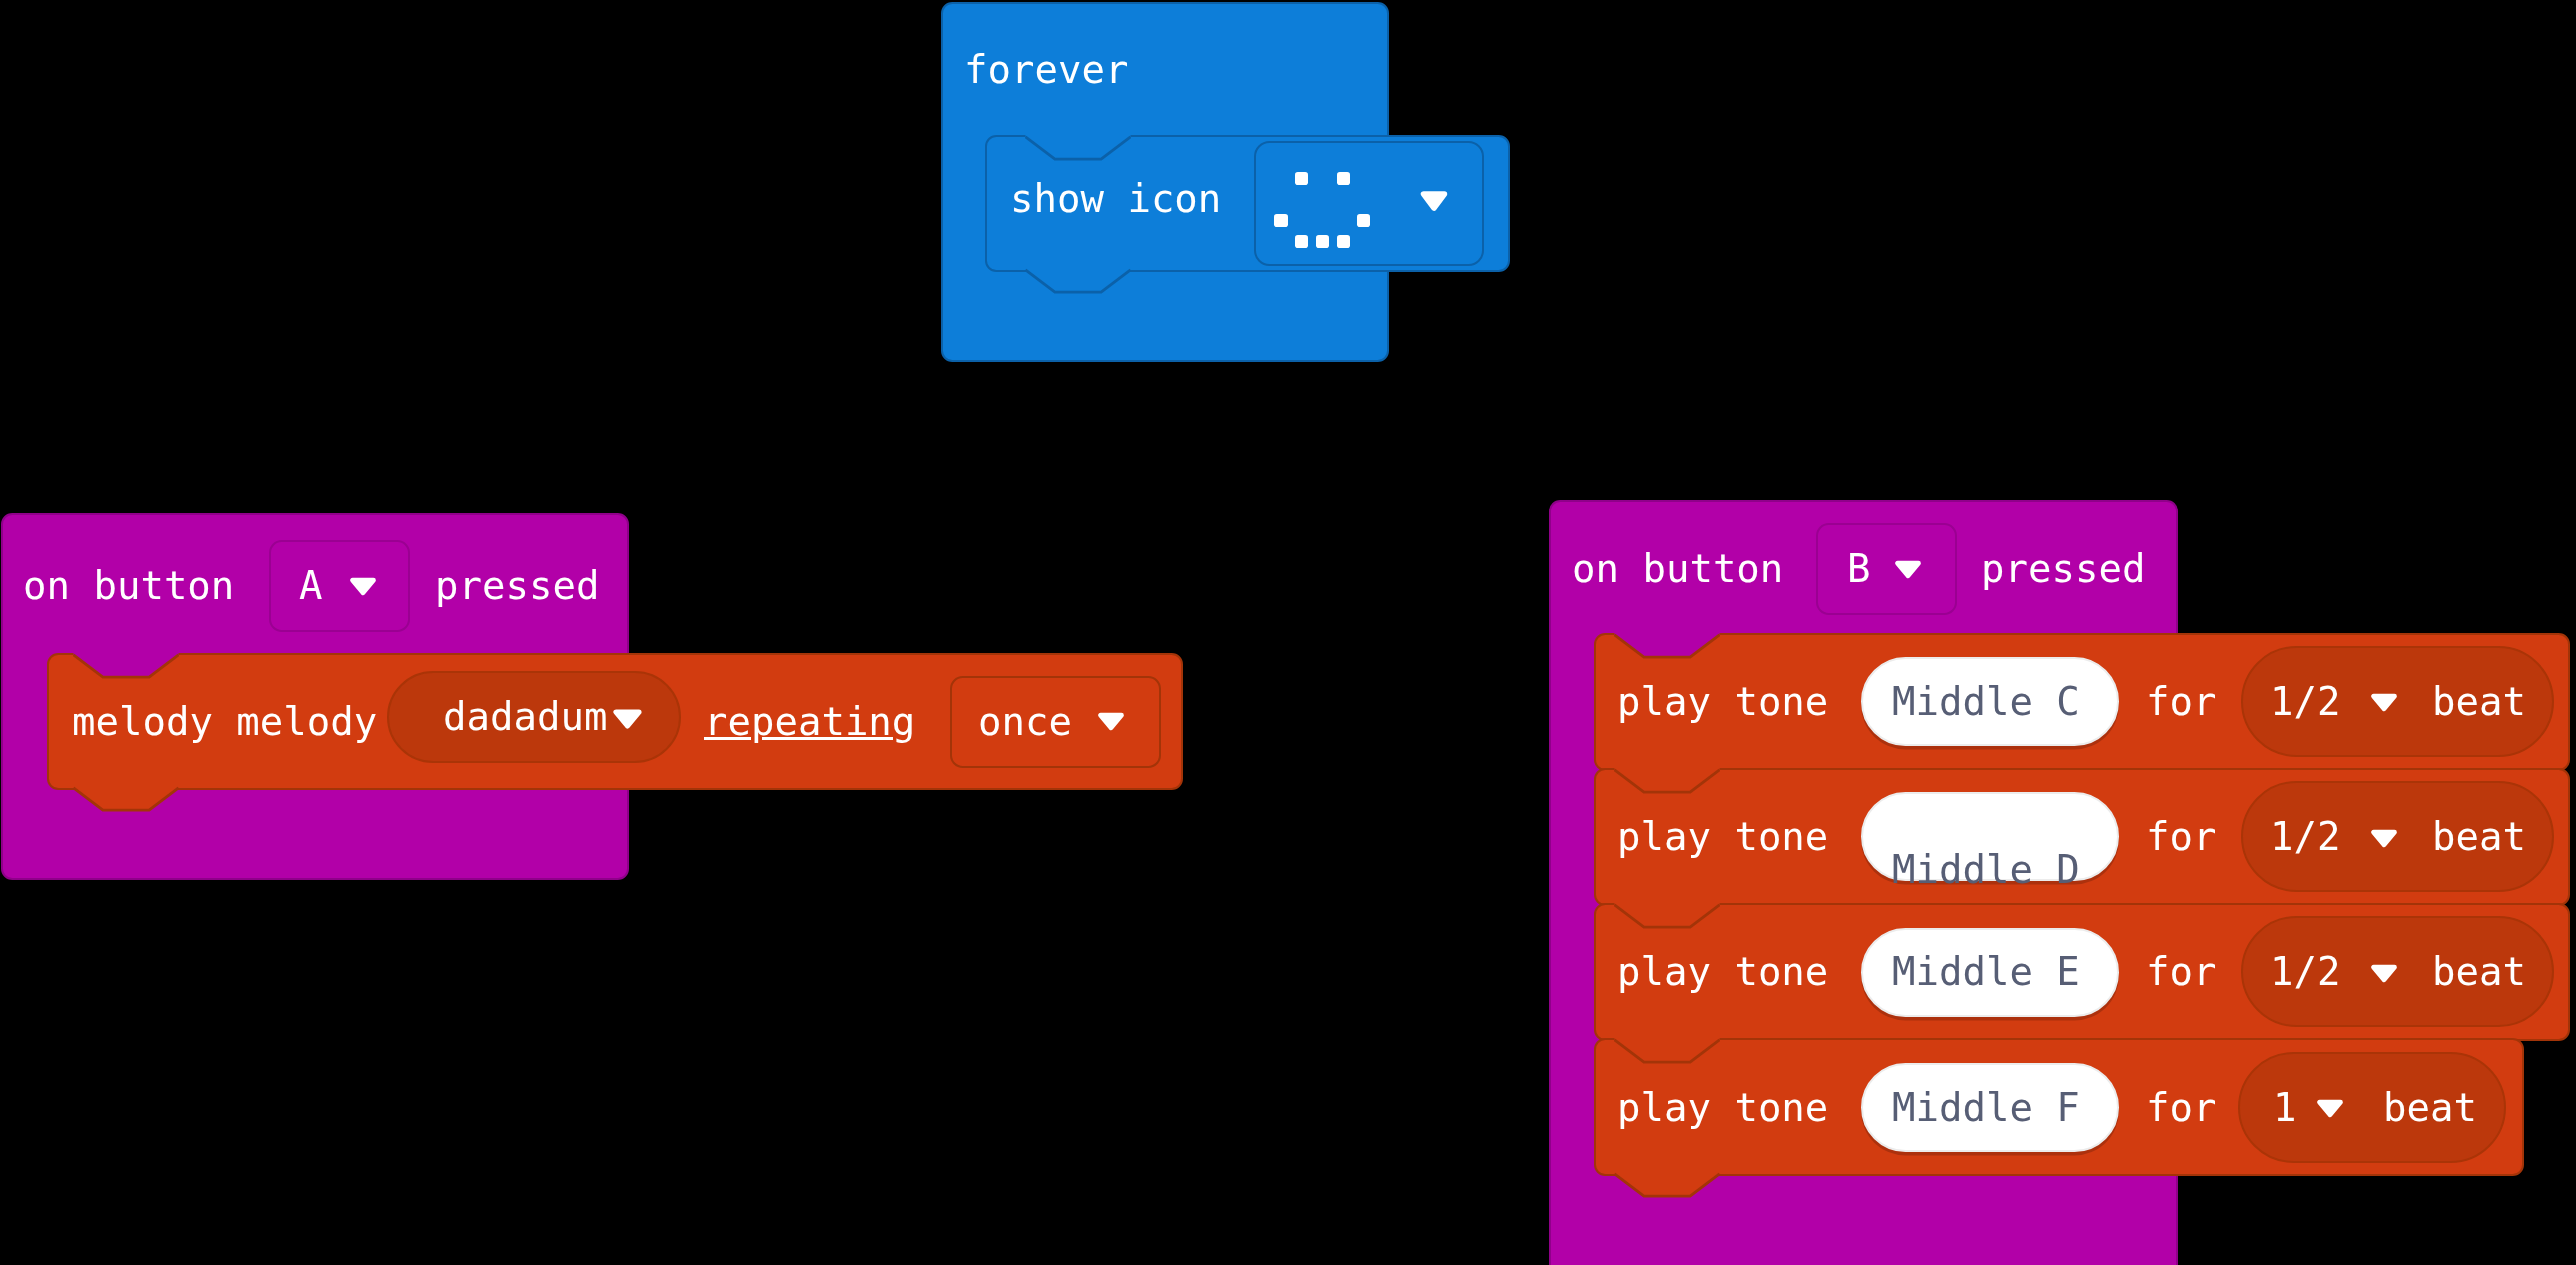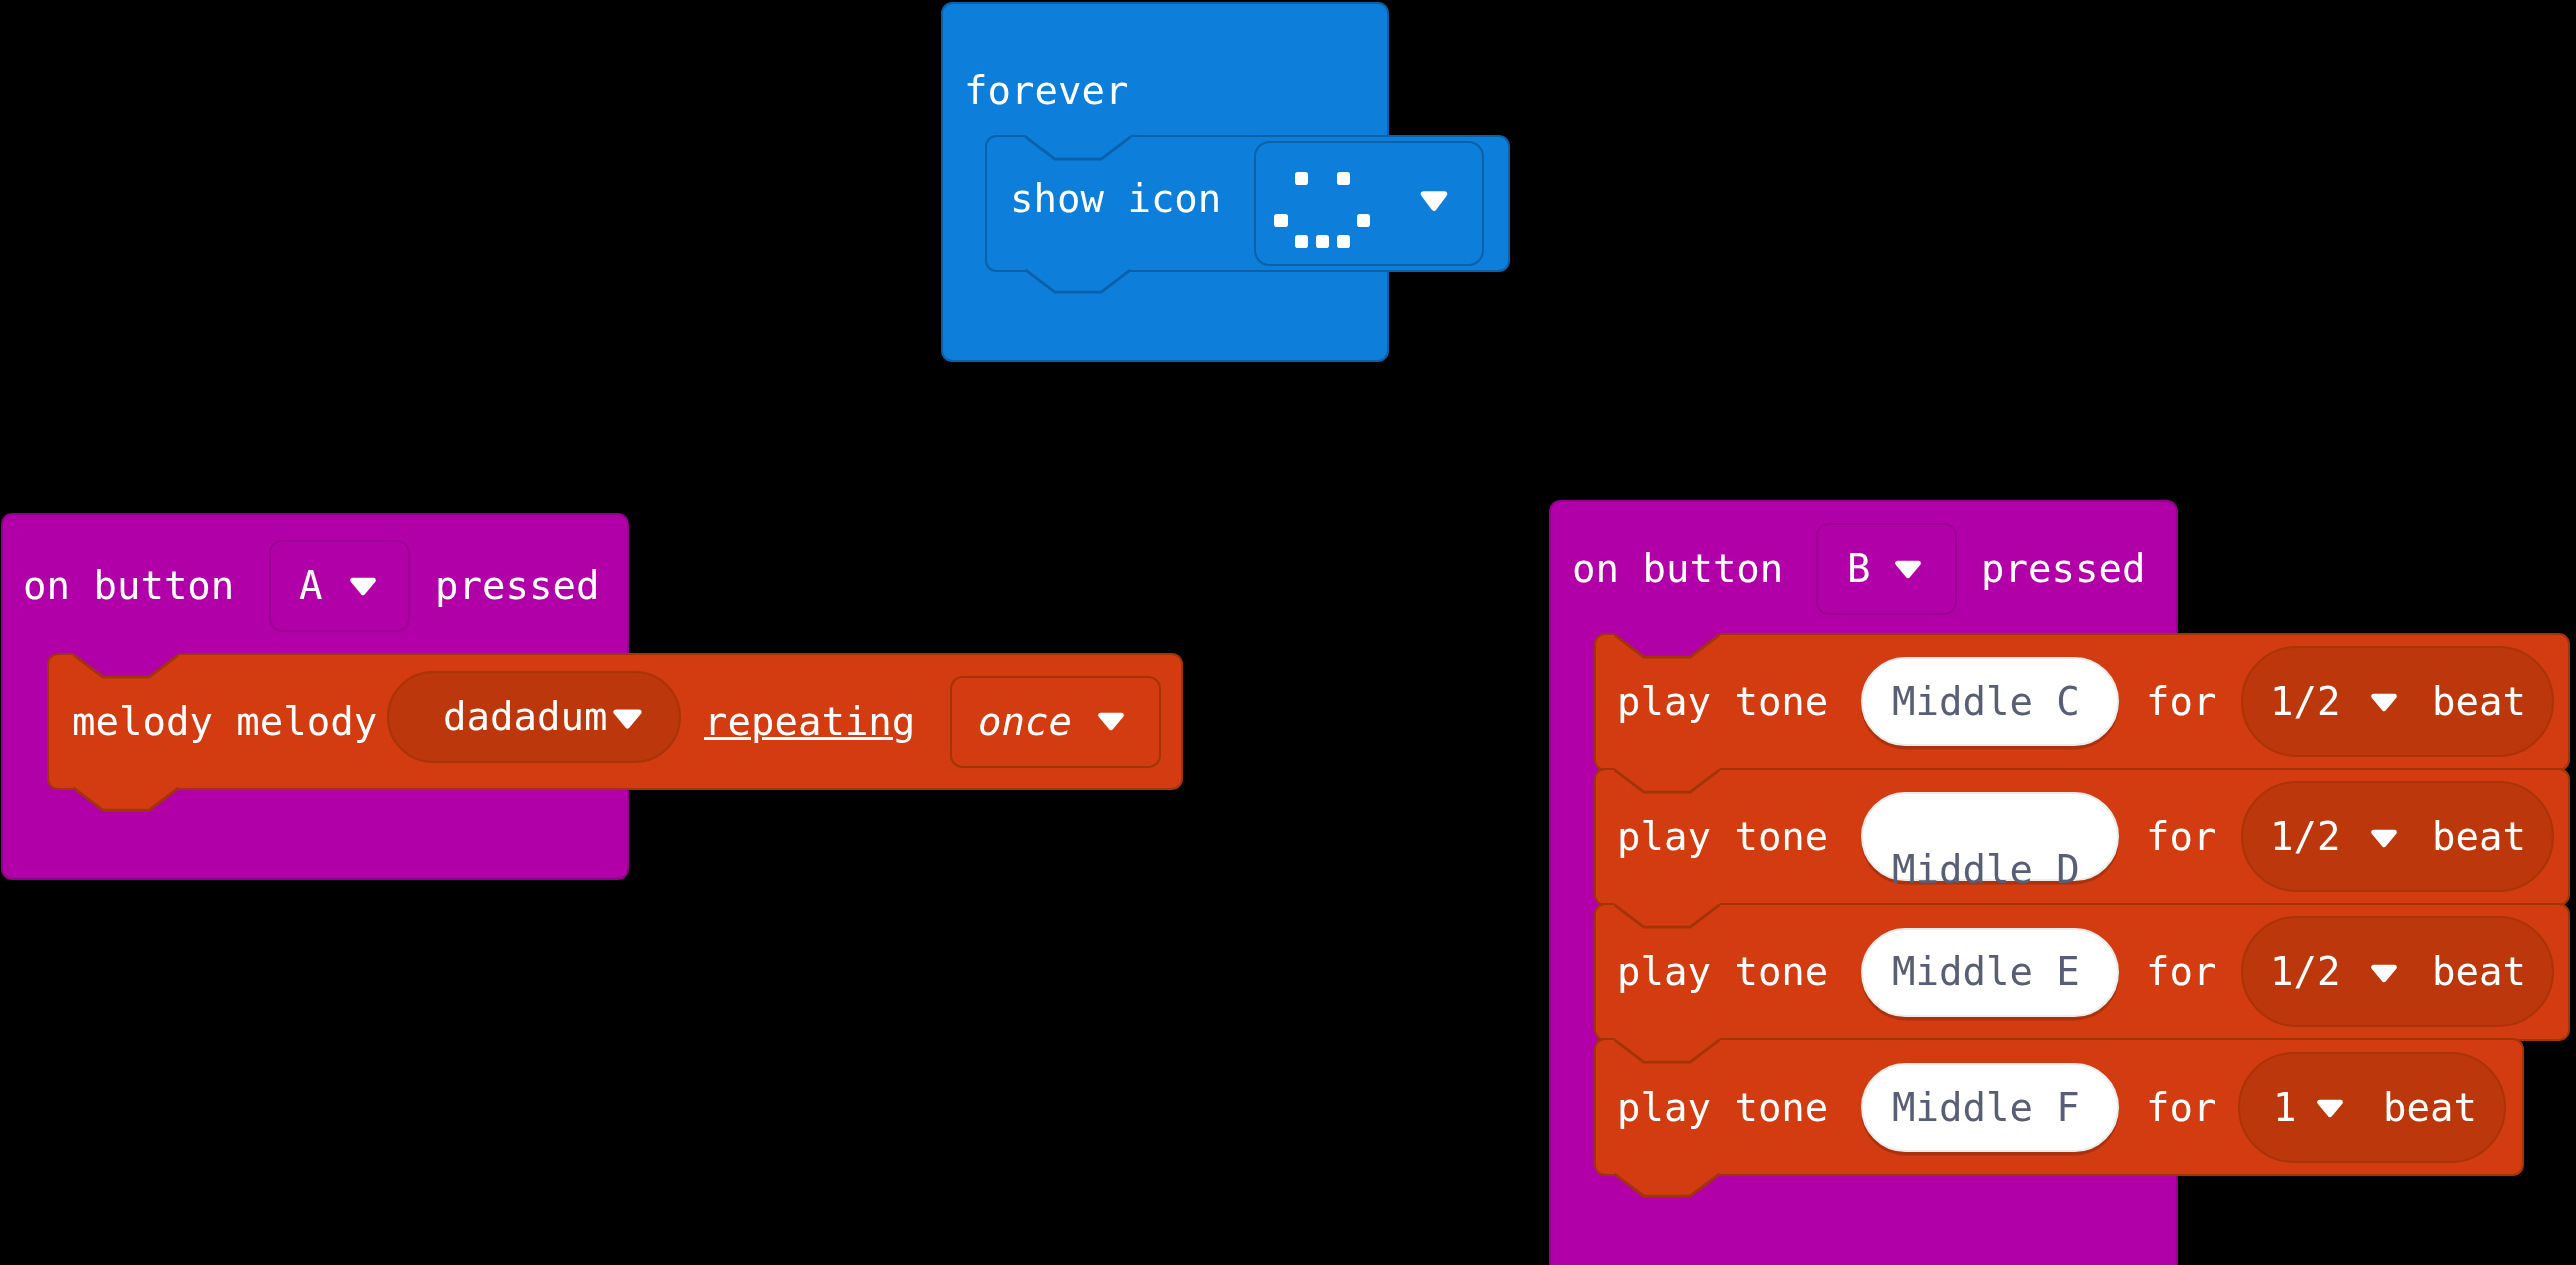--- a/index.html
+++ b/index.html
@@ -31,21 +31,21 @@
   .tri { position:absolute; z-index:7; }
   .led-dot { position:absolute; width:13.4px; height:13.4px; border-radius:2.8px; background:#fff; }
   svg { display:block; }
 </style>
 </head>
 <body>
 
 <div id="canvas">
 
   <div class="block blue" style="left:941px;top:2.1px;width:448px;height:360px;z-index:1;"></div>
-  <span class="label" style="left:964px;top:50px;margin-top:21px;">forever</span>
+  <span class="label" style="left:964px;top:50px;">forever</span>
 
   <div class="block blue" style="left:985px;top:135px;width:525px;height:137px;z-index:2;">
     <svg class="notch" style="left:38px;top:-2.8px;" width="106" height="28" viewBox="0 0 150 40">
       <polygon points="0,0 150,0 150,4 108,36 42,36 0,4" fill="#0D7ED9"></polygon>
       <path d="M0,4 L42,36 H108 L150,4" fill="none" stroke="#0B61A9" stroke-width="4" stroke-linejoin="round"></path>
     </svg>
     <svg class="tab" style="left:38px;top:calc(100% - 2.8px);" width="106" height="28" viewBox="0 0 150 40">
       <polygon points="0,0 150,0 150,4 108,36 42,36 0,4" fill="#0D7ED9"></polygon>
       <path d="M0,4 L42,36 H108 L150,4" fill="none" stroke="#0B61A9" stroke-width="4" stroke-linejoin="round"></path>
     </svg>
@@ -85,21 +85,21 @@
     </svg>
   </div>
   <span class="label" style="left:72px;top:702px;">melody melody</span>
   <div class="field pill-dark" style="left:387px;top:671px;width:294px;height:92px;"></div>
   <span class="label" style="left:443px;top:697px;">dadadum</span>
   <svg class="tri" style="left:610px;top:707px;" width="35" height="24" viewBox="0 0 46 30">
     <path d="M8 6 H38 L23 24 Z" fill="#fff" stroke="#fff" stroke-width="7" stroke-linejoin="round"></path>
   </svg>
   <span class="label" style="left:704px;top:702px;text-decoration:underline;">repeating</span>
   <div class="field field-bordered-orange" style="left:950px;top:676px;width:211px;height:92px;"></div>
-  <span class="label" style="left:978px;top:702px;font-style:italic;">once</span>
+  <span class="label" style="left:978px;top:702px;">once</span>
   <svg class="tri" style="left:1095px;top:711px;" width="32" height="21" viewBox="0 0 46 30">
     <path d="M8 6 H38 L23 24 Z" fill="#fff" stroke="#fff" stroke-width="7" stroke-linejoin="round"></path>
   </svg>
 
   <div class="block magenta" style="left:1549px;top:500px;width:629px;height:845px;z-index:1;"></div>
   <span class="label" style="left:1572px;top:549px;">on button</span>
   <div class="field field-bordered-magenta" style="left:1816px;top:523px;width:141px;height:92px;"></div>
   <span class="label" style="left:1847px;top:549px;">B</span>
   <svg class="tri" style="left:1892px;top:559px;" width="32" height="21" viewBox="0 0 46 30">
     <path d="M8 6 H38 L23 24 Z" fill="#fff" stroke="#fff" stroke-width="7" stroke-linejoin="round"></path>

